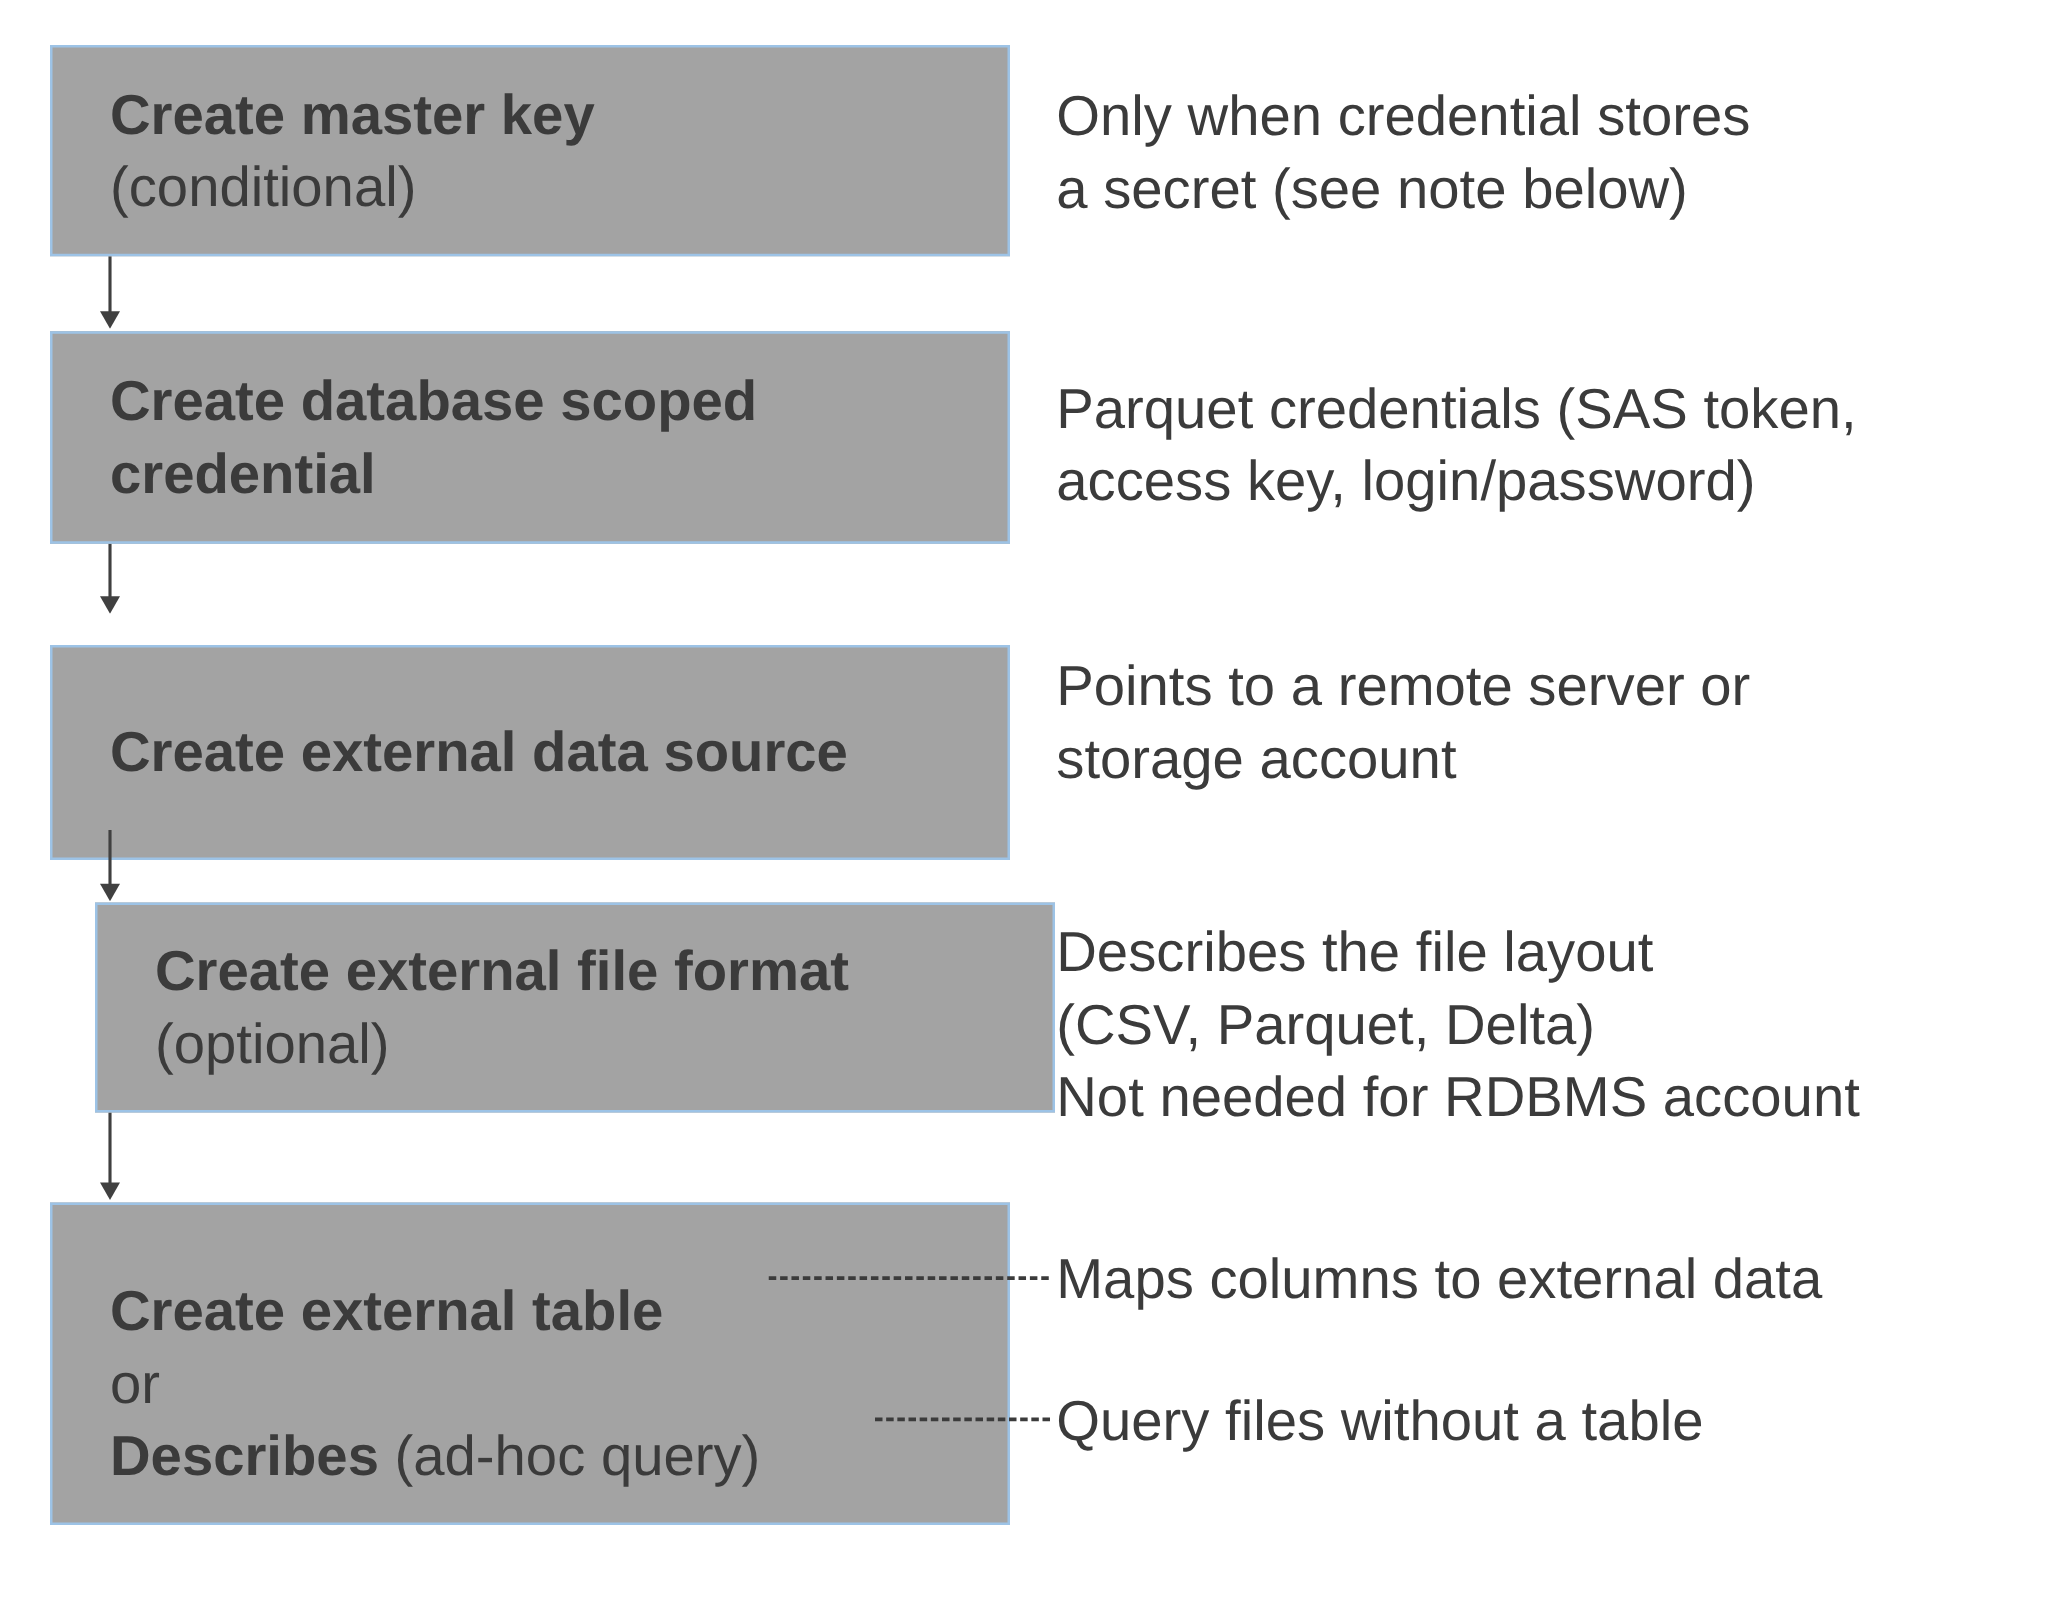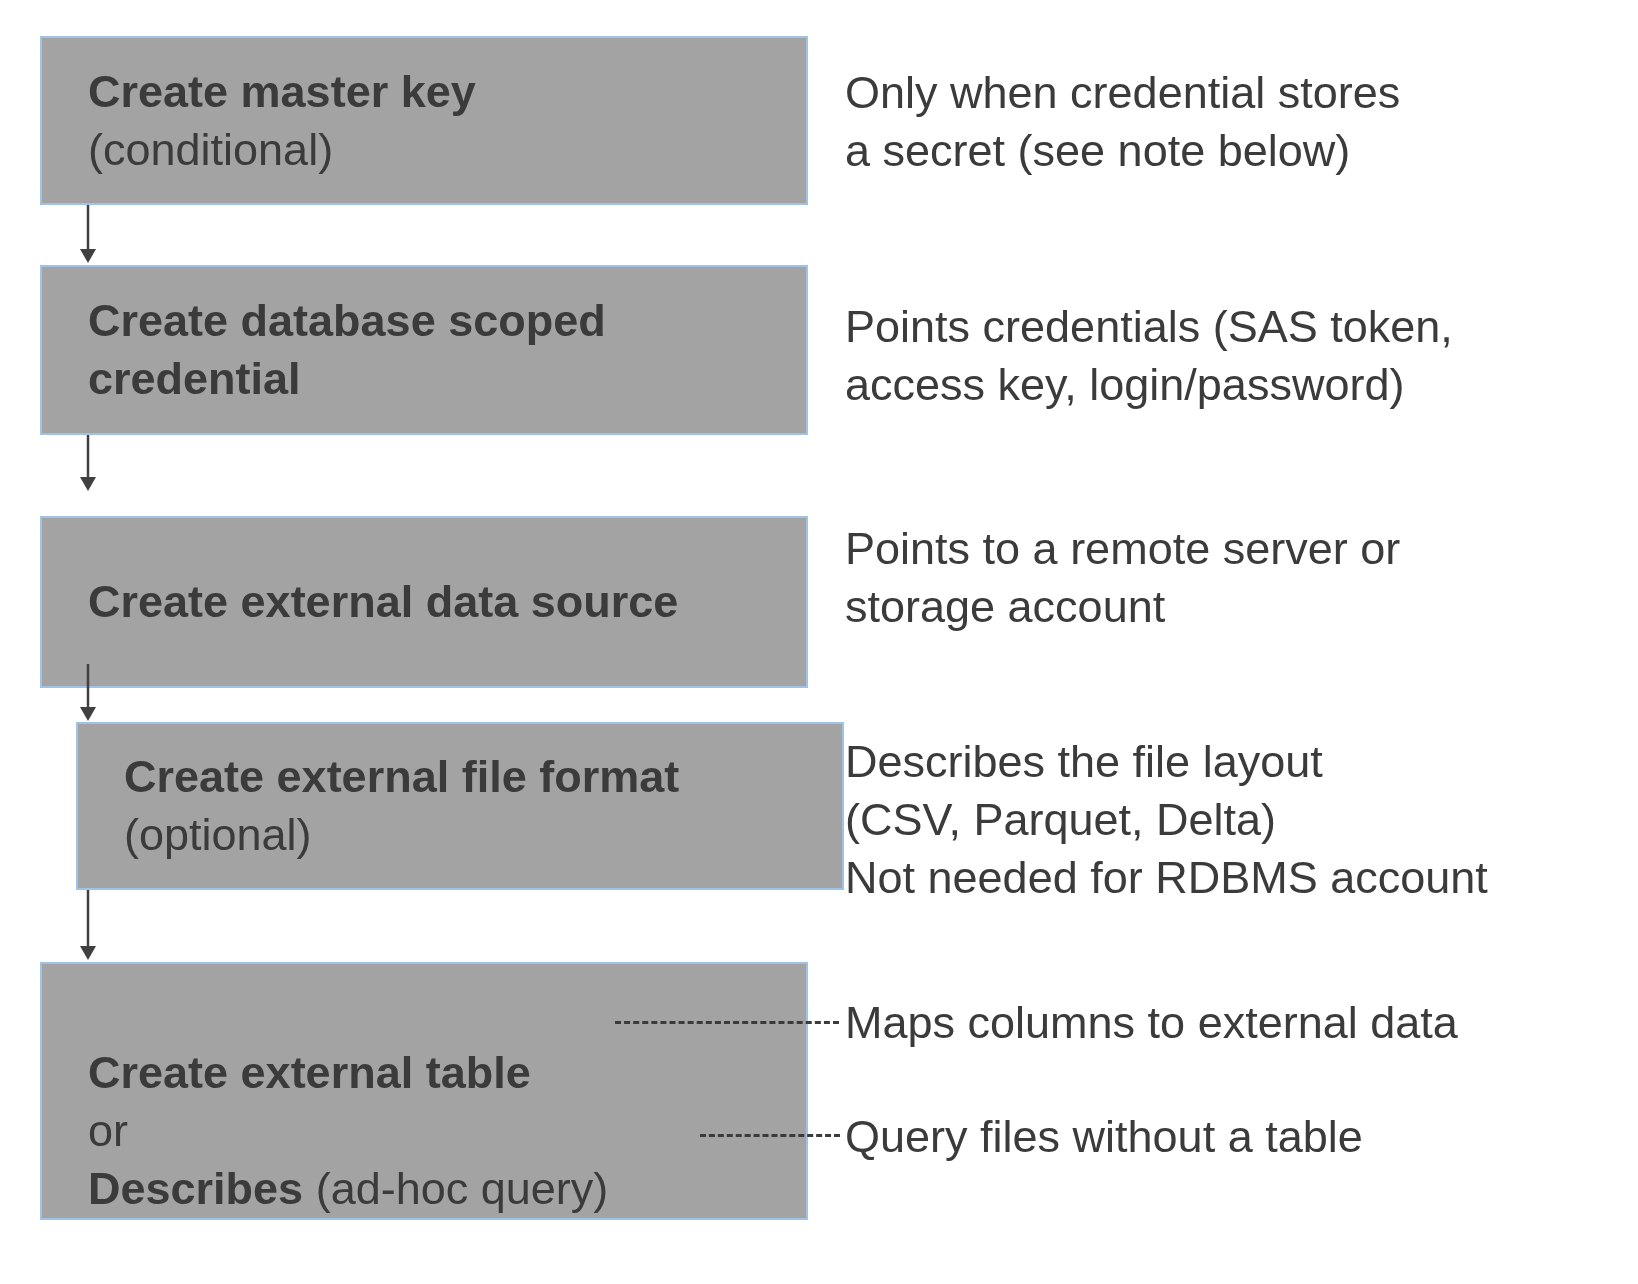--- a/index.html
+++ b/index.html
@@ -66,21 +66,21 @@
 
   <svg class="arrow" style="top:205px;" width="24" height="58" viewBox="0 0 24 58">
     <line x1="12" y1="0" x2="12" y2="46" stroke="#404040" stroke-width="2.5"></line>
     <polygon points="4,44 20,44 12,58" fill="#404040"></polygon>
   </svg>
 
   <div class="box" style="top:265px; height:170px;">
     <div class="line bold">Create database scoped
 credential</div>
   </div>
-  <div class="note" style="top:298px;">Points credentials (SAS token,
+  <div class="note" style="top:298px;">Parquet credentials (SAS token,
 access key, login/password)</div>
 
   <svg class="arrow" style="top:435px;" width="24" height="56" viewBox="0 0 24 56">
     <line x1="12" y1="0" x2="12" y2="44" stroke="#404040" stroke-width="2.5"></line>
     <polygon points="4,42 20,42 12,56" fill="#404040"></polygon>
   </svg>
 
   <div class="box" style="top:516px; height:172px;">
     <div class="line bold">Create external data source</div>
   </div>
@@ -98,21 +98,21 @@
   </div>
   <div class="note" style="top:733px;">Describes the file layout
 (CSV, Parquet, Delta)
 Not needed for RDBMS account</div>
 
   <svg class="arrow" style="top:890px;" width="24" height="70" viewBox="0 0 24 70">
     <line x1="12" y1="0" x2="12" y2="58" stroke="#404040" stroke-width="2.5"></line>
     <polygon points="4,56 20,56 12,70" fill="#404040"></polygon>
   </svg>
 
-  <div class="box" style="top:962px; height:258px; justify-content:flex-end; padding-top:32px;">
+  <div class="box" style="top:962px; height:258px; justify-content:center; padding-top:32px;">
     <div class="line bold">Create external table</div>
     <div class="line">or</div>
     <div class="line"><span class="bold">Describes</span><span> (ad-hoc query)</span></div>
   </div>
 
   <div class="dash" style="top:1021px; left:615px; width:224px;"></div>
   <div class="dash" style="top:1134px; left:700px; width:140px;"></div>
 
   <div class="note" style="top:994px;">Maps columns to external data</div>
   <div class="note" style="top:1108px;">Query files without a table</div>

